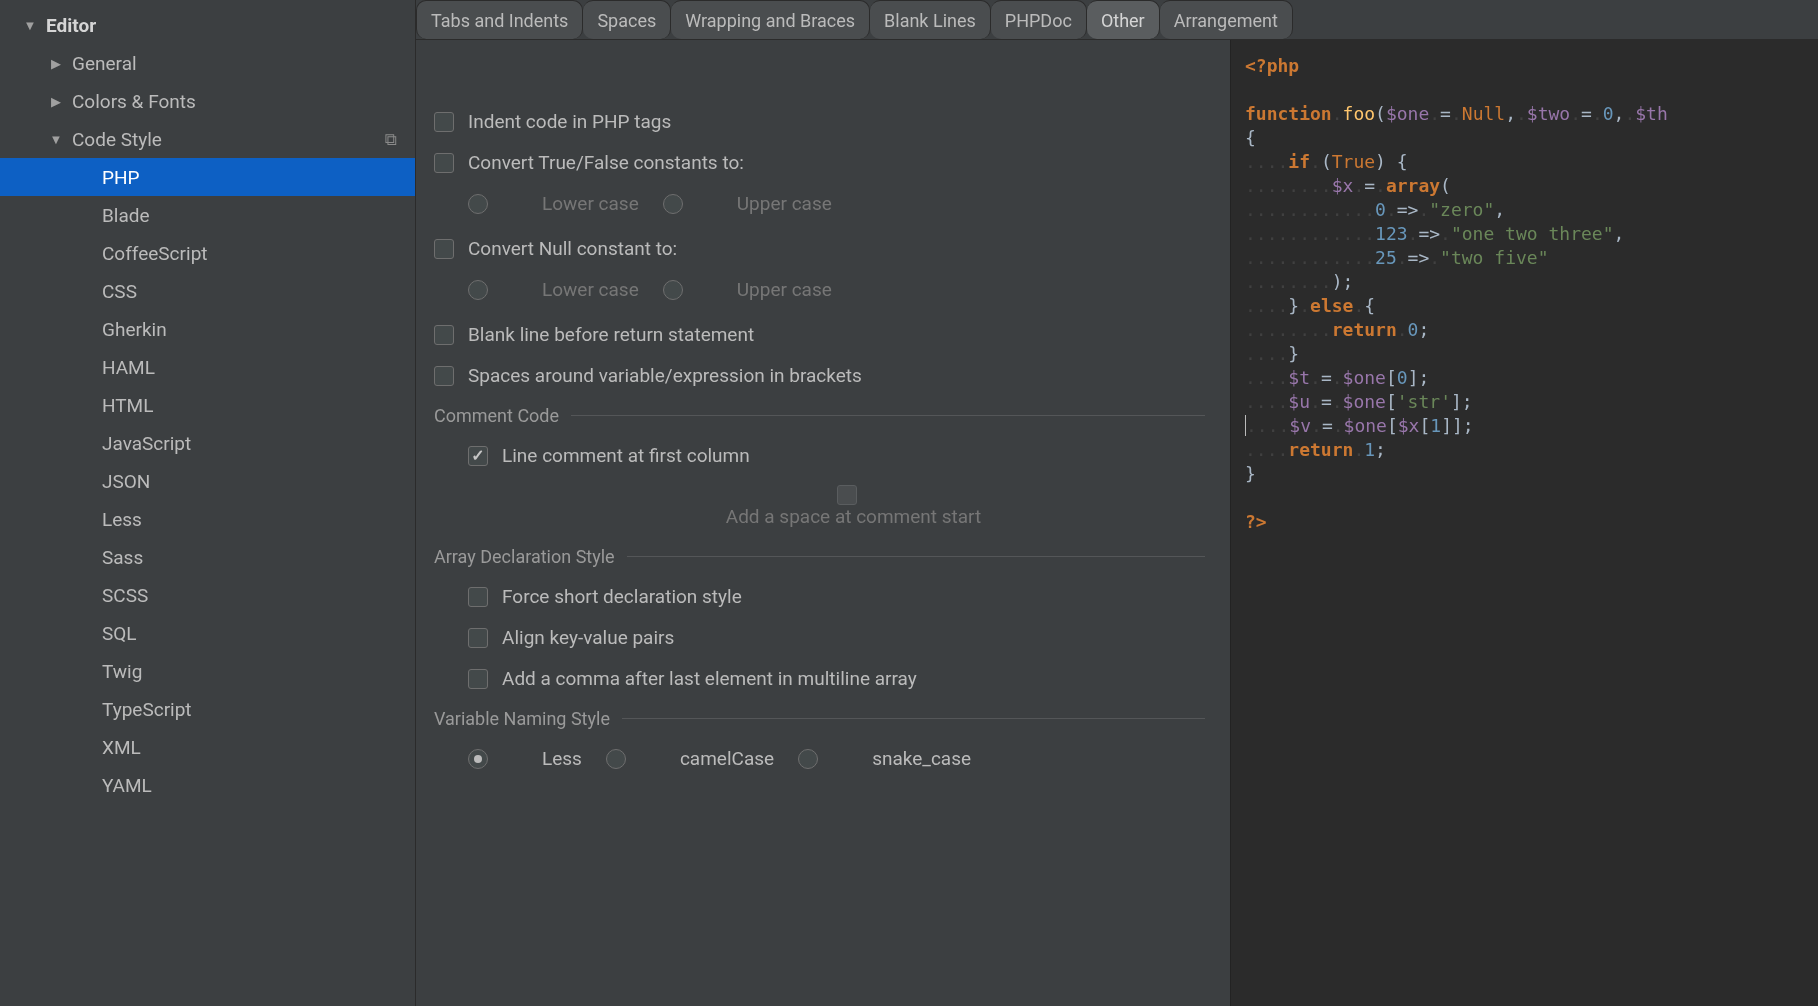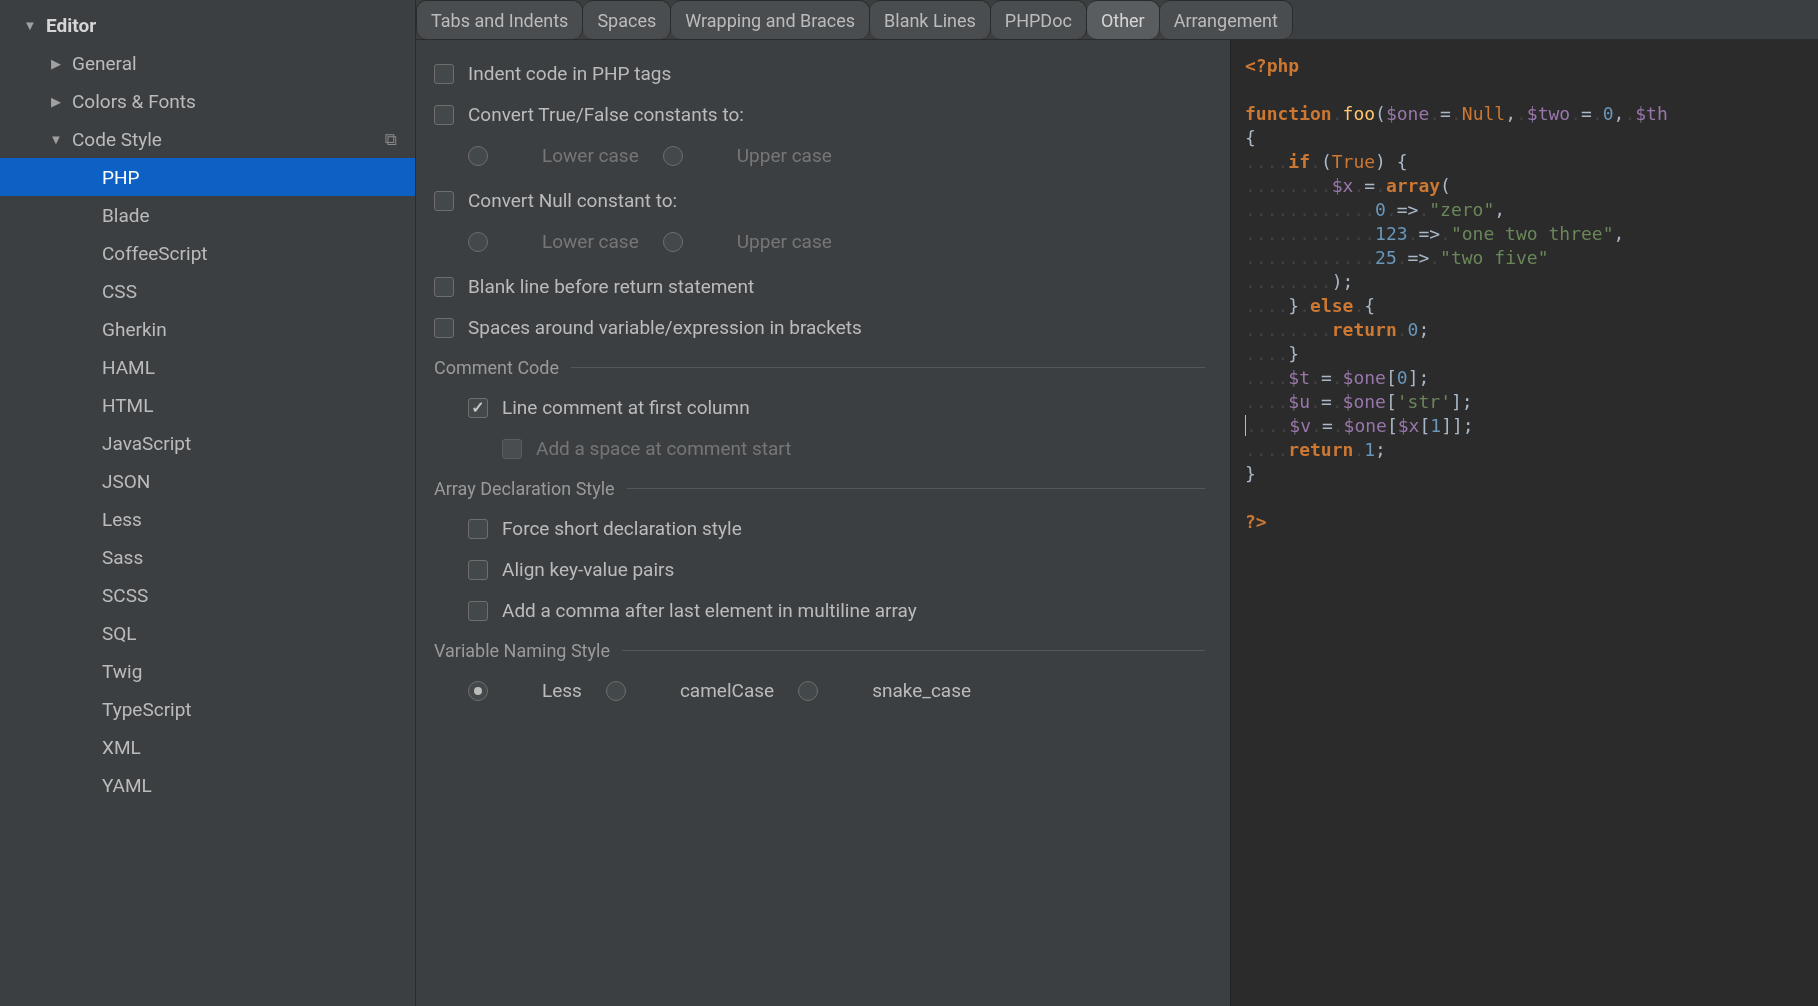--- a/index.html
+++ b/index.html
@@ -87,28 +87,29 @@
     flex: 1;
     display: flex;
     min-height: 0;
   }
   .options {
     flex: 1;
     padding: 22px 25px 10px 18px;
     overflow-y: auto;
     color: #bbbbbb;
     font-size: 19px;
+    margin-top: 48px;
   }
   .opt-row {
     display: flex;
     align-items: center;
     margin-bottom: 18px;
   }
   .opt-row.indent1 { padding-left: 34px; }
-  .opt-row.indent2 { padding-left: 68px; }
+  .opt-row.indent2 { padding-left: 68px; flex-direction: column; }
 
   .checkbox {
     width: 20px;
     height: 20px;
     border: 1px solid #6e6e6e;
     border-radius: 3px;
     background: #43494a;
     margin-right: 14px;
     flex-shrink: 0;
     display: inline-flex;

